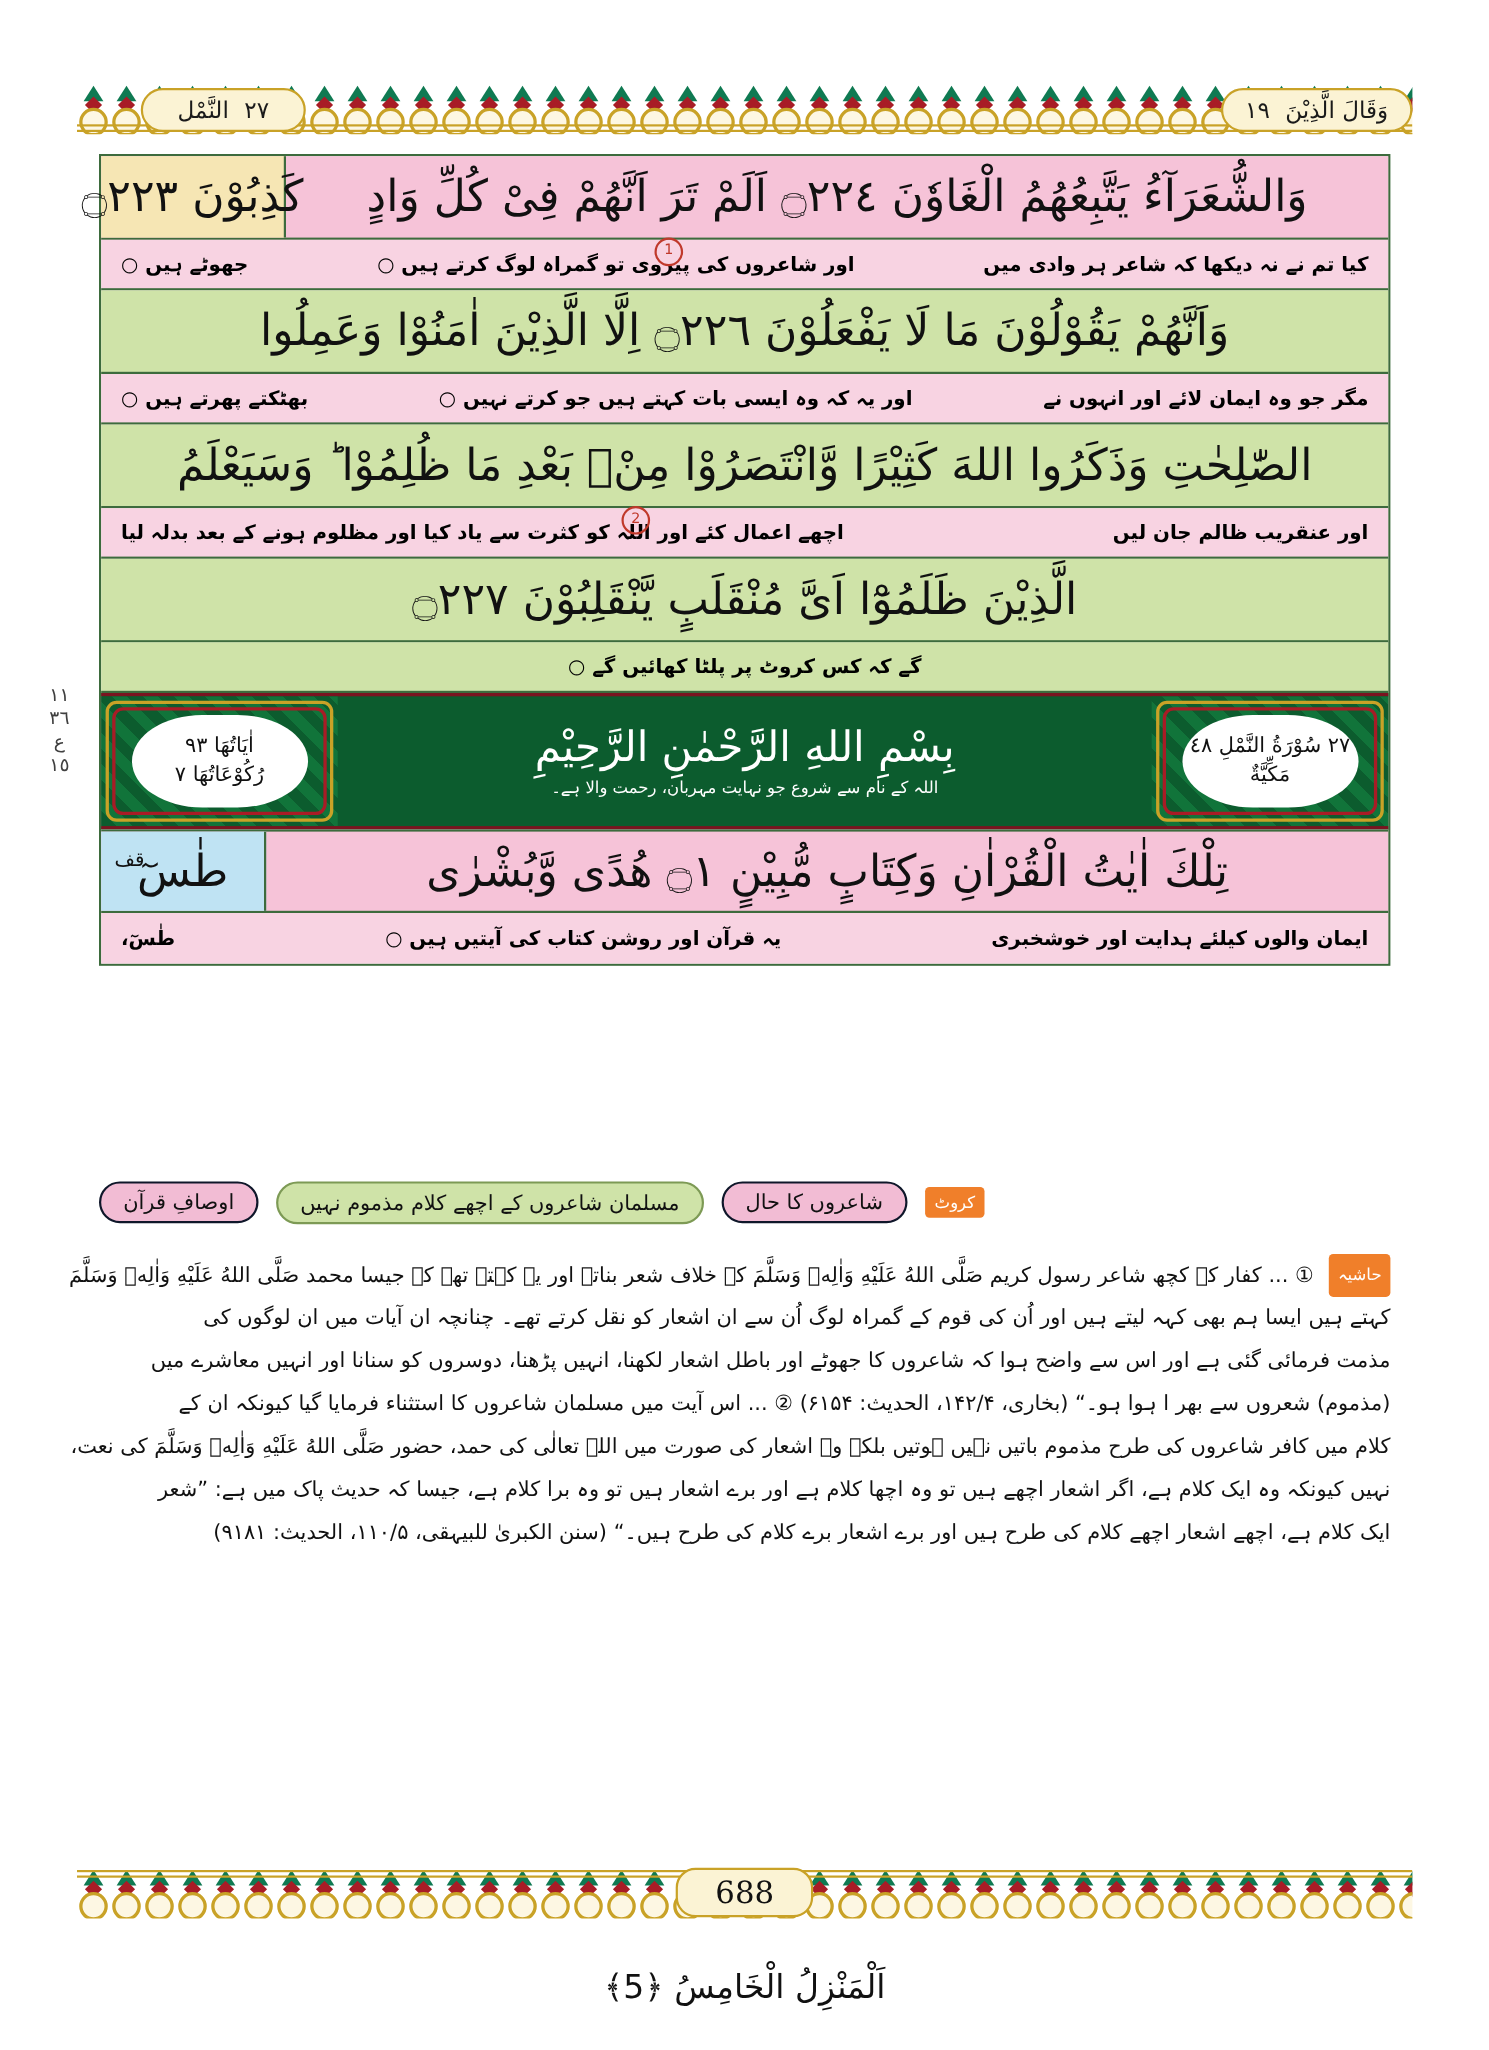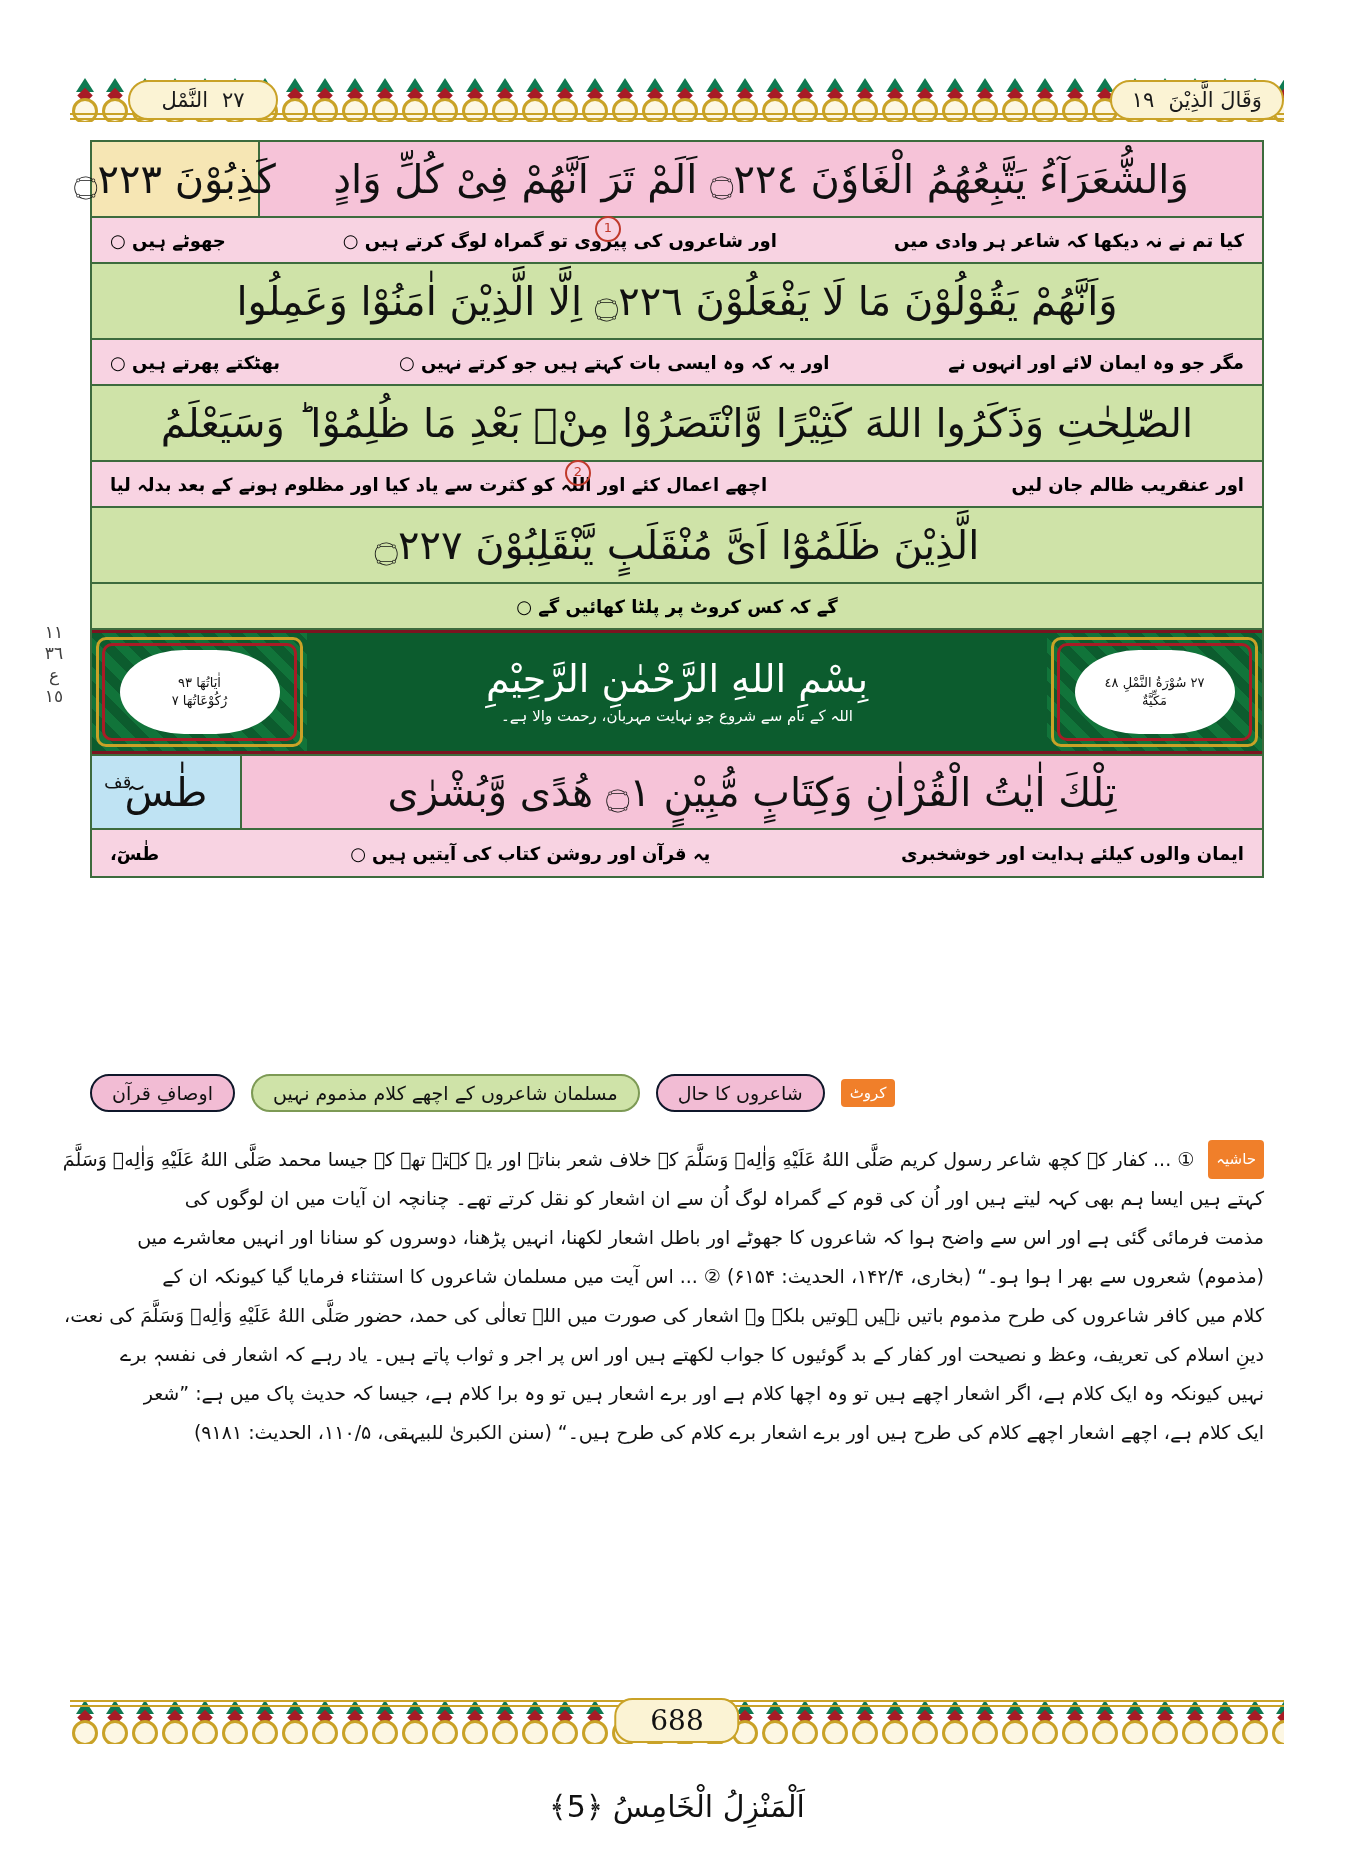--- a/index.html
+++ b/index.html
@@ -81,21 +81,21 @@
               repeating-linear-gradient(45deg,#0c5c2e 0 10px,#11743a 10px 20px);
             display:flex;align-items:center;justify-content:center;}
   .band-orn:before{content:"";position:absolute;inset:4px;
             border:3px solid #c9a227;border-radius:10px;}
   .band-orn:after{content:"";position:absolute;inset:10px;
             border:3px solid #a81c26;border-radius:10px;}
   .band-plate{position:relative;z-index:3;background:#ffffff;
             border-radius:40% 40% 40% 40%/50% 50% 50% 50%;
             width:160px;height:84px;display:flex;flex-direction:column;
             align-items:center;justify-content:center;direction:rtl;
-            font-size:13px;line-height:1.35;color:#111;text-align:right;}
+            font-size:19px;line-height:1.35;color:#111;text-align:right;}
   .band-center{flex:1;display:flex;flex-direction:column;align-items:center;
             justify-content:center;color:#ffffff;direction:rtl;}
   .bism{font-size:38px;line-height:1.1;letter-spacing:0px;}
   .bism-ur{font-size:15px;margin-top:6px;}
 
   
   .pills{position:absolute;left:90px;right:90px;top:1070px;height:46px;
          display:flex;align-items:center;justify-content:flex-end;gap:16px;
          direction:rtl;}
   .pill{border-radius:22px;padding:6px 20px;font-size:19px;direction:rtl;
@@ -456,21 +456,20 @@
 
   <div class="tafsir">
     <div style="display:flex;align-items:flex-start;gap:6px;">
       <span class="hashiya">حاشیہ</span>
       <span class="ln" style="flex:1;">① ... کفار کے کچھ شاعر رسول کریم صَلَّى اللهُ عَلَيْهِ وَاٰلِهٖ وَسَلَّمَ کے خلاف شعر بناتے اور یہ کہتے تھے کہ جیسا محمد صَلَّى اللهُ عَلَيْهِ وَاٰلِهٖ وَسَلَّمَ</span>
     </div>
     <span class="ln">کہتے ہیں ایسا ہم بھی کہہ لیتے ہیں اور اُن کی قوم کے گمراہ لوگ اُن سے ان اشعار کو نقل کرتے تھے۔ چنانچہ ان آیات میں ان لوگوں کی</span>
     <span class="ln">مذمت فرمائی گئی ہے اور اس سے واضح ہوا کہ شاعروں کا جھوٹے اور باطل اشعار لکھنا، انہیں پڑھنا، دوسروں کو سنانا اور انہیں معاشرے میں</span>
     <span class="ln">(مذموم) شعروں سے بھر ا ہوا ہو۔“ (بخاری، ۱۴۲/۴، الحدیث: ۶۱۵۴) ② ... اس آیت میں مسلمان شاعروں کا استثناء فرمایا گیا کیونکہ ان کے</span>
     <span class="ln">کلام میں کافر شاعروں کی طرح مذموم باتیں نہیں ہوتیں بلکہ وہ اشعار کی صورت میں اللہ تعالٰی کی حمد، حضور صَلَّى اللهُ عَلَيْهِ وَاٰلِهٖ وَسَلَّمَ کی نعت،</span>
-    <span class="ln">دینِ اسلام کی تعریف، وعظ و نصیحت اور کفار کے بد گوئیوں کا جواب لکھتے ہیں اور اس پر اجر و ثواب پاتے ہیں۔ یاد رہے کہ اشعار فی نفسہٖ برے</span>
     <span class="ln">نہیں کیونکہ وہ ایک کلام ہے، اگر اشعار اچھے ہیں تو وہ اچھا کلام ہے اور برے اشعار ہیں تو وہ برا کلام ہے، جیسا کہ حدیث پاک میں ہے: ”شعر</span>
     <span class="ln">ایک کلام ہے، اچھے اشعار اچھے کلام کی طرح ہیں اور برے اشعار برے کلام کی طرح ہیں۔“ (سنن الکبریٰ للبیہقی، ۱۱۰/۵، الحدیث: ۹۱۸۱)</span>
   </div>
 
   <div class="footer">
     <div class="ornabar-wrap">
       <div class="orna-row" id="orna-bot">
           <div class="orna-motif" style="left: 0px;">
             <div class="leaf"></div>
             <div class="dia"></div>

